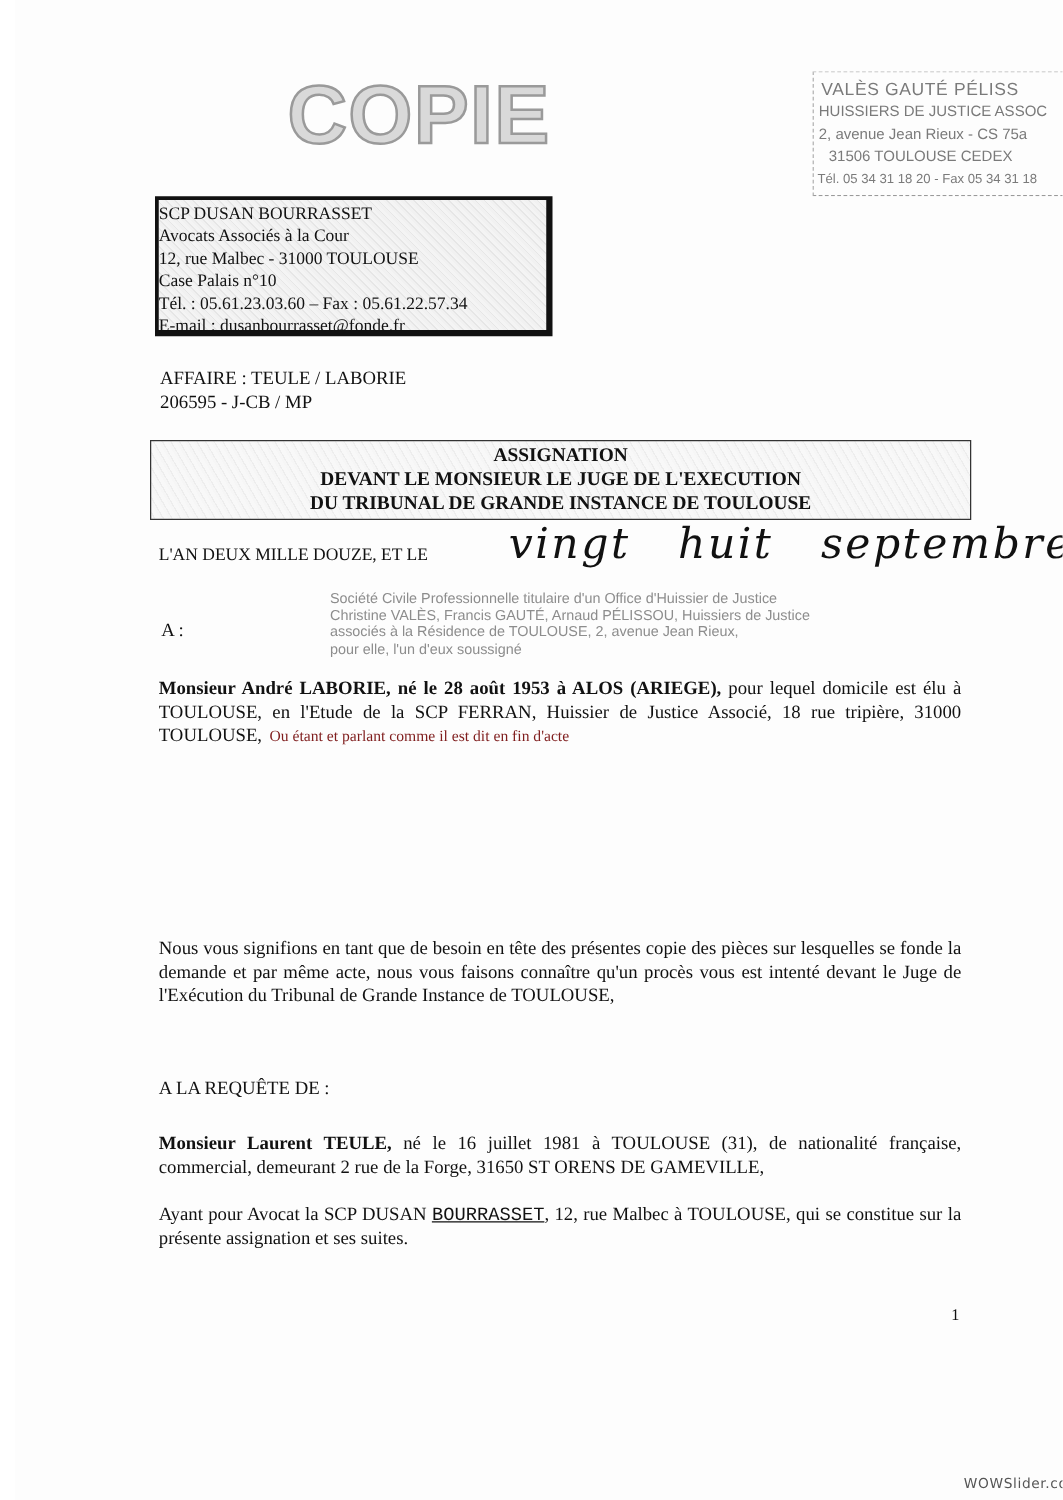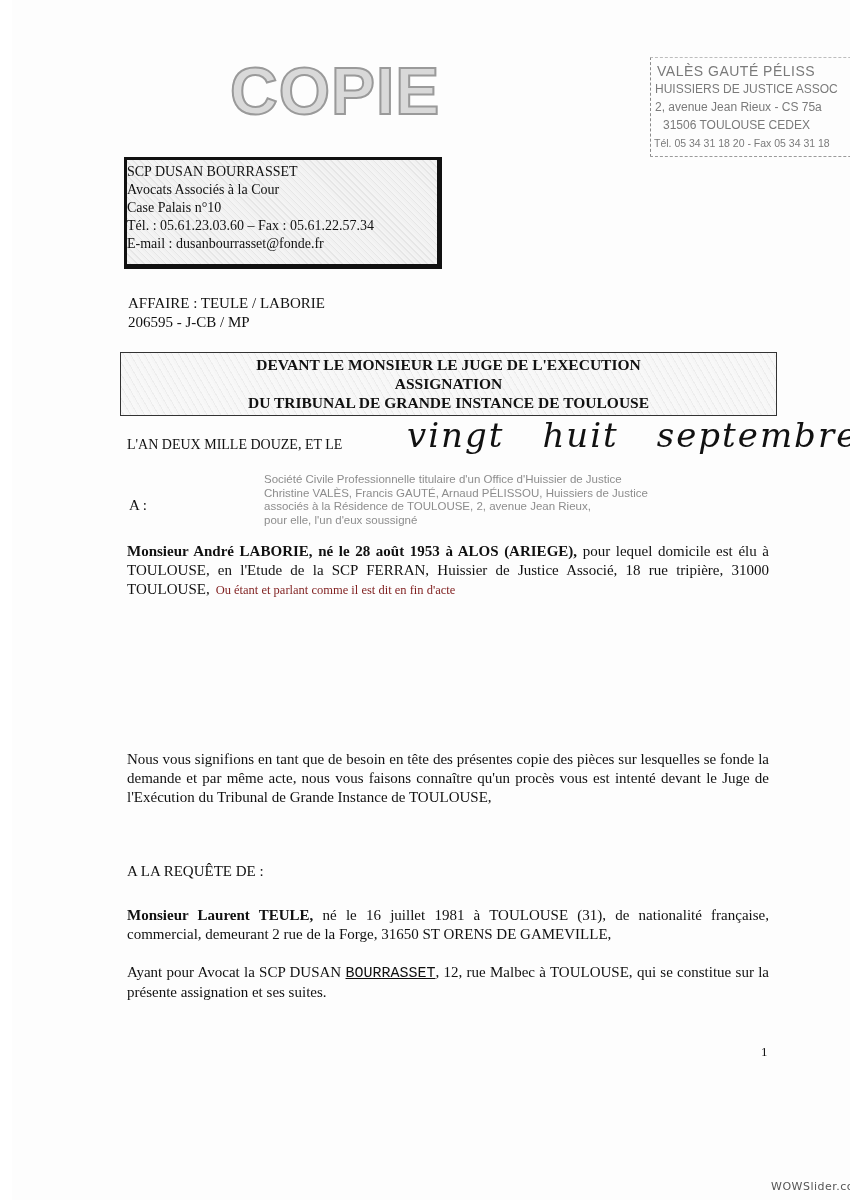--- a/index.html
+++ b/index.html
@@ -70,33 +70,34 @@
     <div class="bs-l1">VALÈS GAUTÉ PÉLISS</div>
     <div class="bs-l2">HUISSIERS DE JUSTICE ASSOC</div>
     <div class="bs-l3">2, avenue Jean Rieux - CS 75a</div>
     <div class="bs-l4">31506 TOULOUSE CEDEX</div>
     <div class="bs-l5">Tél. 05 34 31 18 20 - Fax 05 34 31 18</div>
   </div>
 
   <div class="lawyer-box">
     <div>SCP DUSAN BOURRASSET</div>
     <div>Avocats Associés à la Cour</div>
+    <div>12, rue Malbec - 31000 TOULOUSE</div>
     <div>Case Palais n°10</div>
     <div>Tél. : 05.61.23.03.60 – Fax : 05.61.22.57.34</div>
     <div>E-mail : dusanbourrasset@fonde.fr</div>
   </div>
 
   <div class="affaire">
     <div>AFFAIRE : TEULE / LABORIE</div>
     <div>206595 - J-CB / MP</div>
   </div>
 
   <div class="title-box">
+    <div>ASSIGNATION</div>
     <div>DEVANT LE MONSIEUR LE JUGE DE L'EXECUTION</div>
-    <div>ASSIGNATION</div>
     <div>DU TRIBUNAL DE GRANDE INSTANCE DE TOULOUSE</div>
   </div>
 
   <div class="date-line">L'AN DEUX MILLE DOUZE, ET LE</div>
   <div class="handwriting">
     <span>vingt</span><span>huit</span><span>septembre</span>
   </div>
 
   <div class="a-label">A :</div>
   <div class="printed-stamp">

